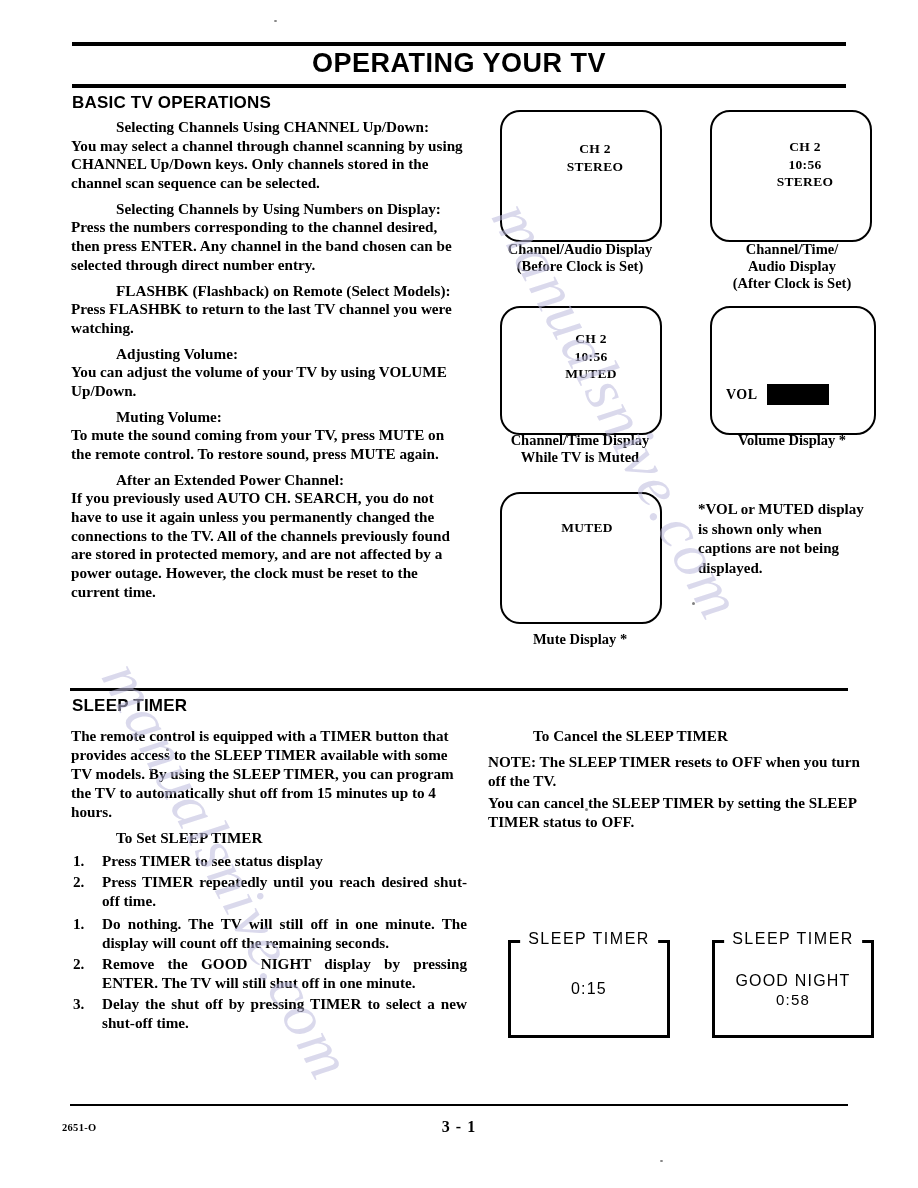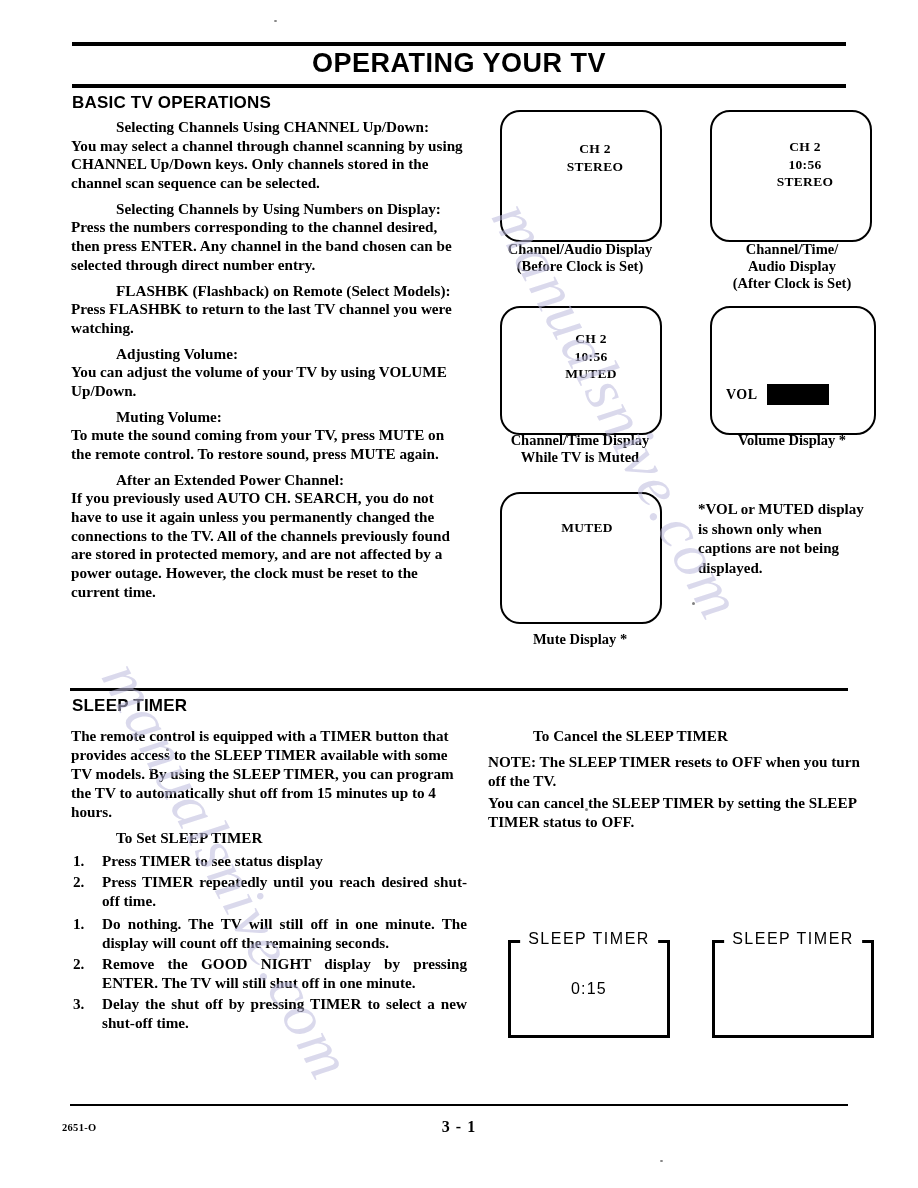--- a/index.html
+++ b/index.html
@@ -444,20 +444,24 @@
 
   <div class="st-box" id="st1">
     <span class="st-legend">SLEEP TIMER</span>
     <div class="st-body">
       <span class="gn">0:15</span>
     </div>
   </div>
 
   <div class="st-box" id="st2">
     <span class="st-legend">SLEEP TIMER</span>
+    <div class="st-body">
+      <span class="gn">GOOD NIGHT</span>
+      <span class="tm">0:58</span>
+    </div>
   </div>
 
   <div class="rule-bottom"></div>
   <div class="footer-code">2651-O</div>
   <div class="footer-page">3 - 1</div>
 
   <div class="speck" style="left:692px; top:602px; width:3px; height:3px;"></div>
   <div class="speck" style="left:166px; top:748px; width:3px; height:3px;"></div>
   <div class="speck" style="left:585px; top:808px; width:3px; height:3px;"></div>
   <div class="speck" style="left:274px; top:20px; width:3px; height:2px;"></div>

